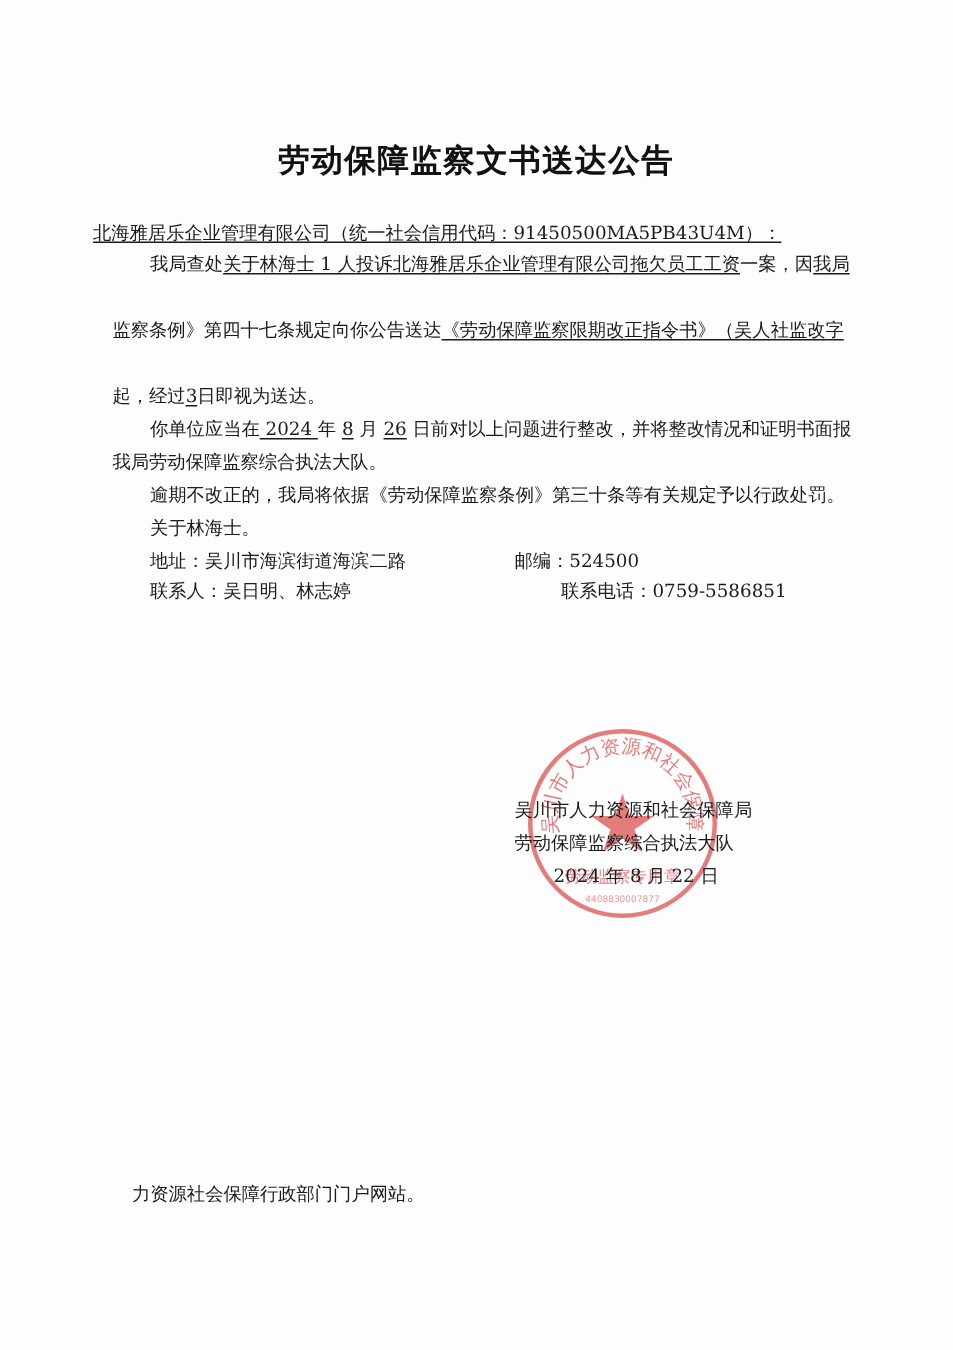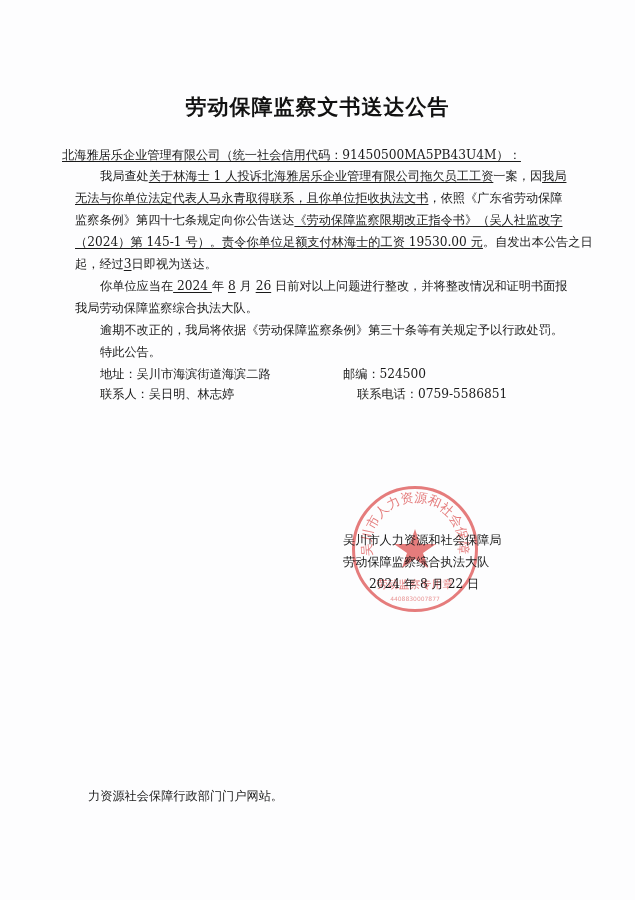--- a/index.html
+++ b/index.html
@@ -25,45 +25,39 @@
 
 <div class="page">
 
   <div class="title">劳动保障监察文书送达公告</div>
 
   <div class="line u" style="left:62px;top:147px;">北海雅居乐企业管理有限公司（统一社会信用代码：91450500MA5PB43U4M）：</div>
 
   <div class="line" style="left:100px;top:168px;">
     <span>我局查处</span><span class="u">关于林海士 1 人投诉北海雅居乐企业管理有限公司拖欠员工工资</span><span>一案，因</span><span class="u">我局</span>
   </div>
-  <div class="line" style="left:75px;top:190px;">
-    <span class="u">无法与你单位法定代表人马永青取得联系，且你单位拒收执法文书</span><span>，依照《广东省劳动保障</span>
-  </div>
   <div class="line" style="left:75px;top:212px;">
     <span>监察条例》第四十七条规定向你公告送达</span><span class="u">《劳动保障监察限期改正指令书》（吴人社监改字</span>
-  </div>
-  <div class="line" style="left:75px;top:234px;">
-    <span class="u">（2024）第 145-1 号）。责令你单位足额支付林海士的工资 19530.00 元</span><span>。自发出本公告之日</span>
   </div>
   <div class="line" style="left:75px;top:256px;">
     <span>起，经过</span><span class="u">3</span><span>日即视为送达。</span>
   </div>
 
   <div class="line" style="left:100px;top:278px;">
     <span>你单位应当在</span><span class="u"> 2024 </span><span>年</span> <span class="u">8</span> <span>月</span> <span class="u">26</span> <span>日前对以上问题进行整改，并将整改情况和证明书面报</span>
   </div>
   <div class="line" style="left:100px;top:322px;">逾期不改正的，我局将依据《劳动保障监察条例》第三十条等有关规定予以行政处罚。</div>
 
   <div class="line" style="left:75px;top:300px;">我局劳动保障监察综合执法大队。</div>
-  <div class="line" style="left:100px;top:344px;">特此公告。</div>
+  <div class="line" style="left:100px;top:344px;">关于林海士。</div>
 
   <div class="line" style="left:100px;top:366px;">地址：吴川市海滨街道海滨二路</div>
   <div class="line" style="left:343px;top:366px;">邮编：524500</div>
   <div class="line" style="left:100px;top:386px;">联系人：吴日明、林志婷</div>
-  <div class="line" style="left:357px;top:386px;">联系电话：0759-5586851</div>
+  <div class="line" style="left:374px;top:386px;">联系电话：0759-5586851</div>
 
   <div class="stamp">
     <svg width="120" height="120" viewBox="0 0 120 120">
       <defs>
         <path id="arcTop" d="M 18 70 A 44 44 0 1 1 102 70"></path>
       </defs>
       <text font-size="13" fill="rgba(220,80,80,0.75)" font-family="DejaVu Serif, serif">
         <textPath href="#arcTop" startOffset="2%">吴川市人力资源和社会保障局</textPath>
       </text>
       <polygon points="60,40 65,55 81,55 68,64 73,79 60,70 47,79 52,64 39,55 55,55" fill="rgba(220,80,80,0.75)"></polygon>

